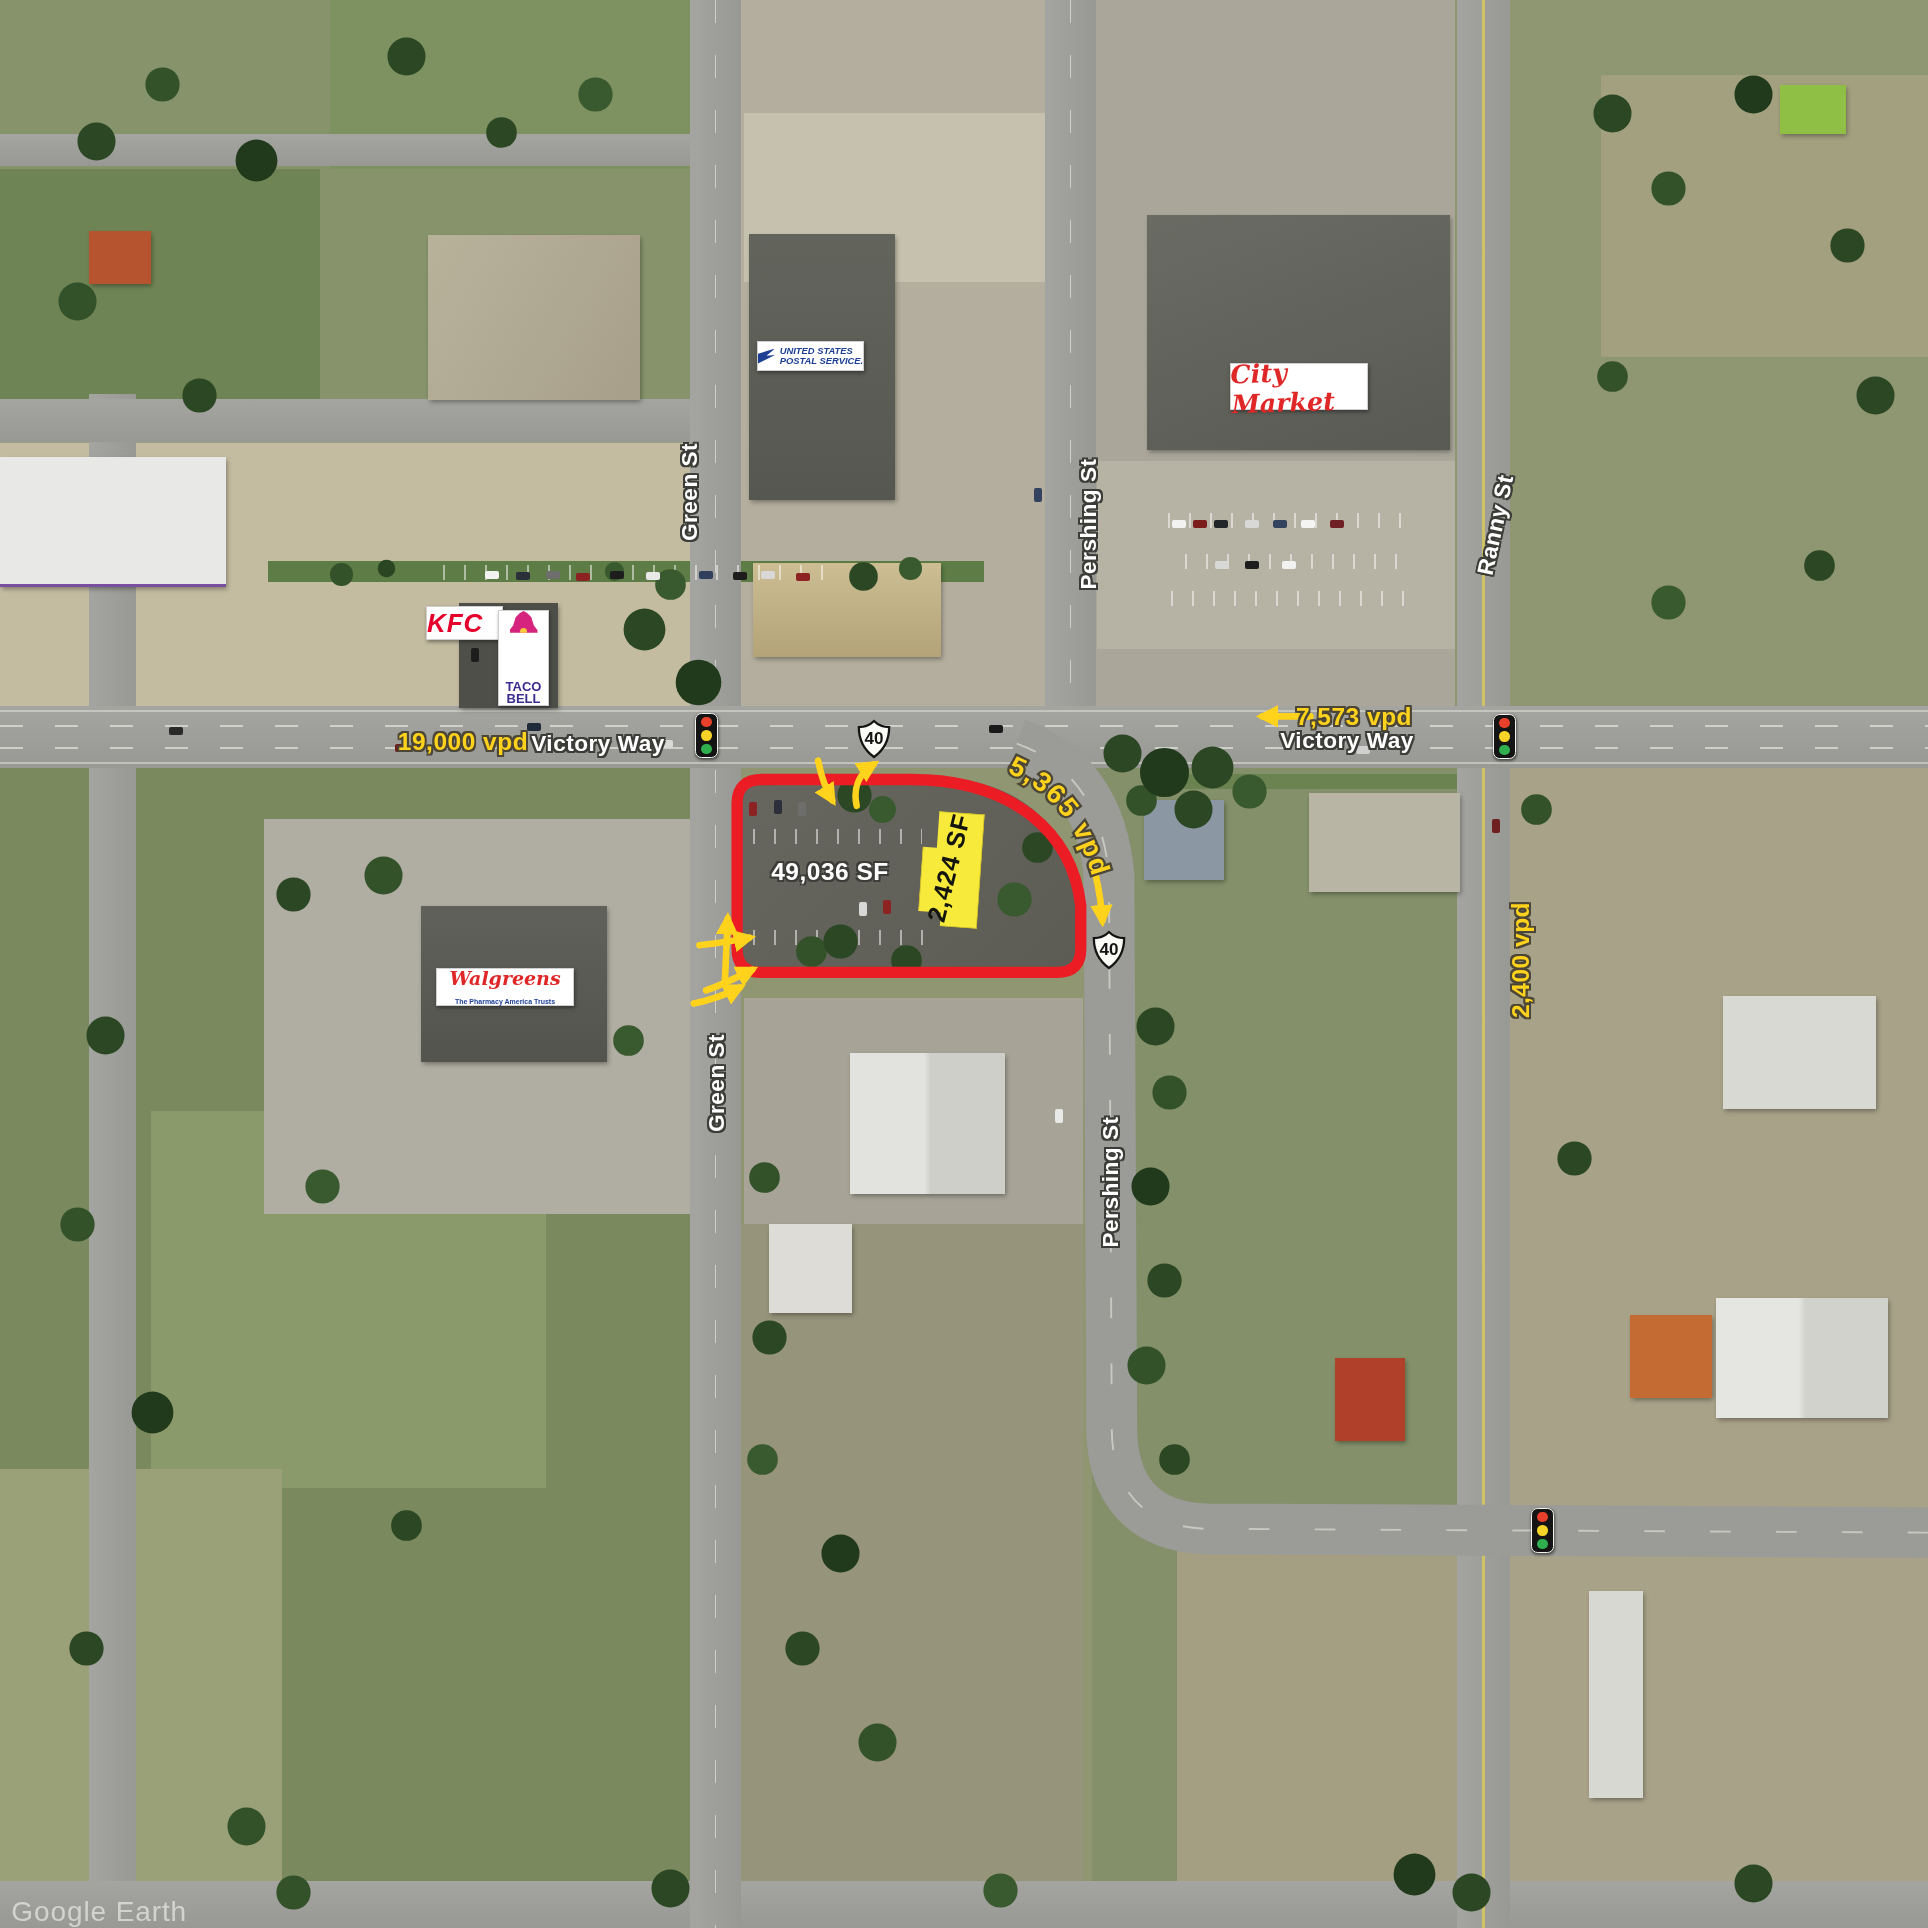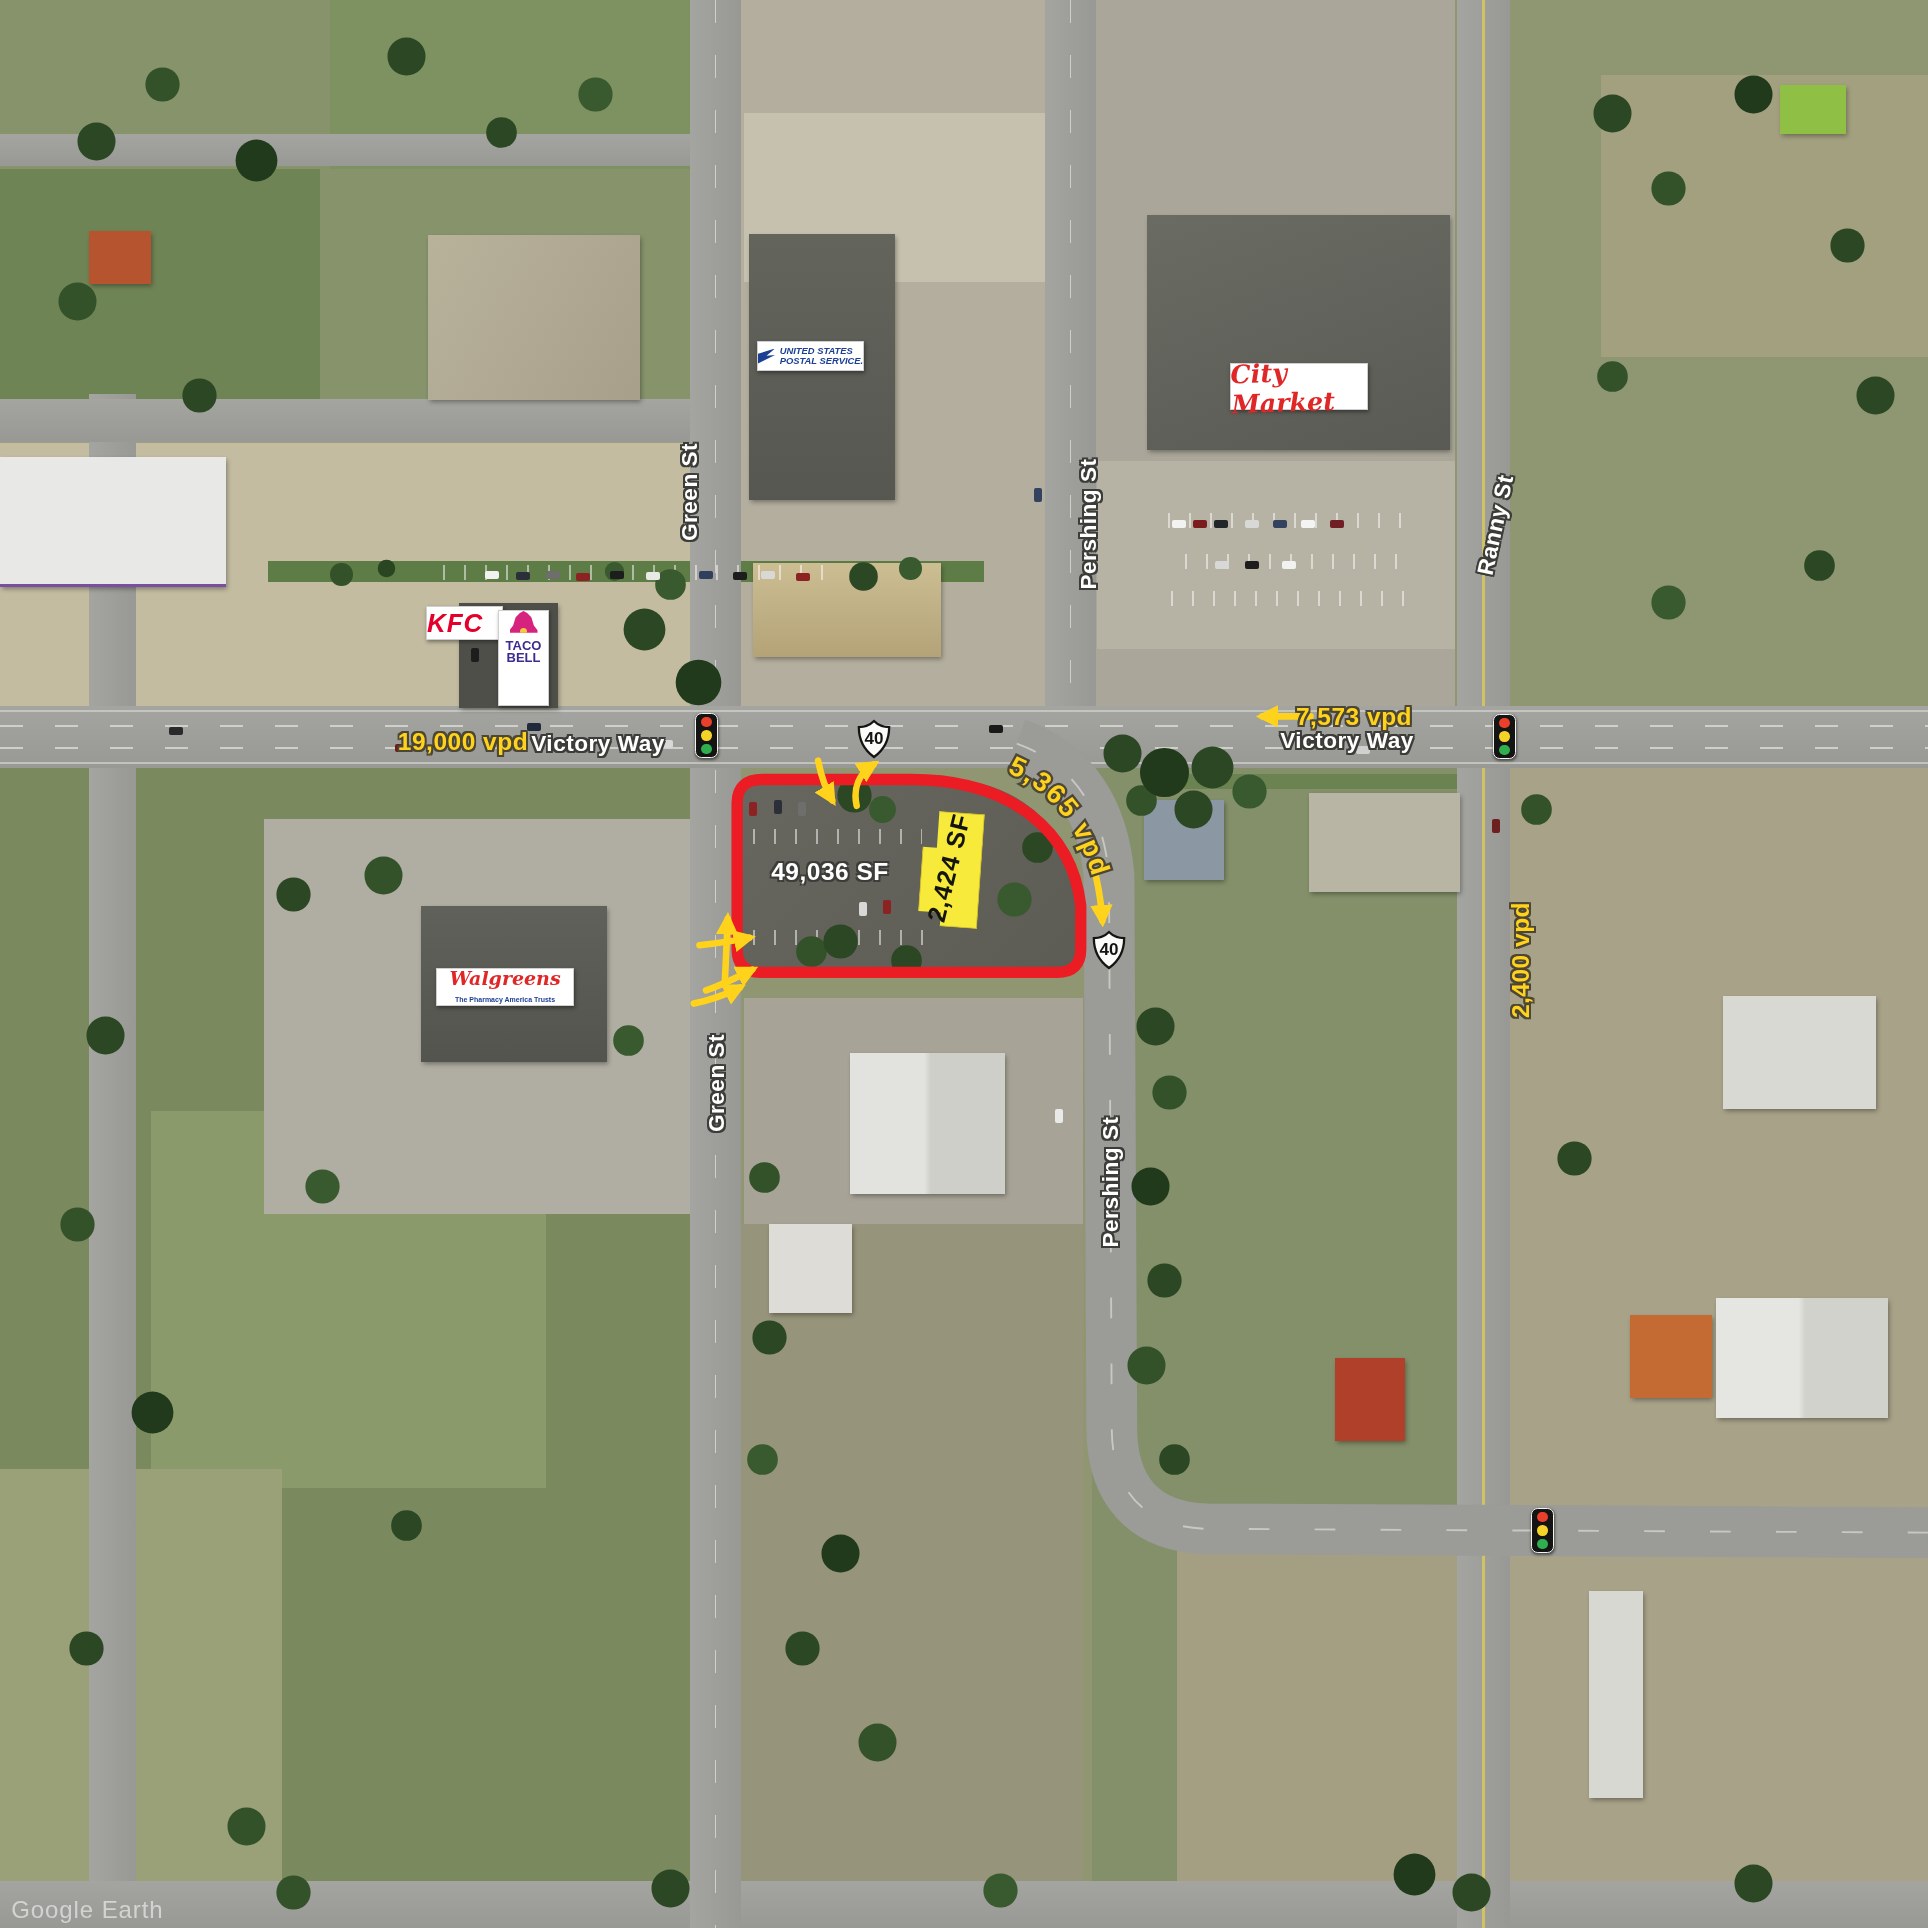--- a/index.html
+++ b/index.html
@@ -30,21 +30,21 @@
     text-shadow:-1.9px -1.9px 0 #3c3c38,1.9px -1.9px 0 #3c3c38,-1.9px 1.9px 0 #3c3c38,1.9px 1.9px 0 #3c3c38,
                 -1.9px 0 0 #3c3c38,1.9px 0 0 #3c3c38,0 -1.9px 0 #3c3c38,0 1.9px 0 #3c3c38;}
   .vpd{color:#ffd31c;font-size:24.5px;font-weight:800;
     text-shadow:-1.9px -1.9px 0 #4c4636,1.9px -1.9px 0 #4c4636,-1.9px 1.9px 0 #4c4636,1.9px 1.9px 0 #4c4636,
                 -1.9px 0 0 #4c4636,1.9px 0 0 #4c4636,0 -1.9px 0 #4c4636,0 1.9px 0 #4c4636;}
   .sf-white{color:#fff;font-size:24.5px;font-weight:800;
     text-shadow:-1.9px -1.9px 0 #3c3c38,1.9px -1.9px 0 #3c3c38,-1.9px 1.9px 0 #3c3c38,1.9px 1.9px 0 #3c3c38;}
   .sf-black{color:#15150f;font-size:25.4px;font-weight:900;letter-spacing:0.9px;}
   
   .logobox{position:absolute;background:#fff;border:0.9px solid #cfcfcf;display:flex;
-           align-items:center;justify-content:flex-start;z-index:30;box-shadow:0.9px 1.9px 3.8px rgba(0,0,0,.4);}
+           align-items:center;justify-content:space-between;z-index:30;box-shadow:0.9px 1.9px 3.8px rgba(0,0,0,.4);}
   .kfc-text{color:#e4002b;font-weight:900;font-style:italic;font-size:26px;letter-spacing:0.9px;}
   .script{font-family:"DejaVu Serif",serif;font-style:italic;font-weight:bold;color:#e02728;}
   .tb-text{color:#3b2d8f;font-weight:900;font-size:13px;line-height:12.2px;text-align:center;}
   .usps-text{color:#1c3f94;font-weight:900;font-style:italic;font-size:9.4px;line-height:10.4px;white-space:nowrap;}
   .bell{width:28px;height:26px;background:#d6247e;
         clip-path:polygon(50% 0,63% 8%,78% 24%,87% 56%,100% 74%,100% 84%,0 84%,0 74%,13% 56%,22% 24%,37% 8%);position:relative;}
   .bell::after{content:"";position:absolute;left:10.4px;bottom:1.9px;width:7.5px;height:7.5px;border-radius:50%;background:#f8c93c;}
   .eagle{width:17px;height:15px;background:#1c3f94;
          clip-path:polygon(0 35%,100% 0,50% 48%,100% 44%,0 100%);margin-right:4.7px;flex:0 0 auto;}
   
@@ -60,21 +60,21 @@
   #road-svg{position:absolute;left:0;top:0;z-index:6;}
   #anno-svg{position:absolute;left:0;top:0;z-index:35;}
   #anno-svg .flowtext{font-family:"Liberation Sans",sans-serif;font-weight:800;font-size:29px;
         fill:#ffd31c;stroke:#4c4636;stroke-width:5px;paint-order:stroke;letter-spacing:2px;}
   .yellow-bld{position:absolute;left:921px;top:812px;width:58px;height:113px;background:#f7ea3a;
         border:1.9px solid #c9b72a;z-index:28;transform:rotate(4deg);
         clip-path:polygon(24% 0,100% 0,100% 100%,38% 100%,38% 88%,0 88%,0 32%,24% 32%);}
   .parcel-asphalt{position:absolute;left:737px;top:780px;width:345px;height:194px;
         border-radius:24.5px 132px 13px 13px;background:linear-gradient(135deg,#67675f,#5c5c55);z-index:8;}
   .watermark{position:absolute;left:11.3px;top:1896px;color:rgba(255,255,255,.55);
-        font-size:24px;letter-spacing:0.9px;z-index:50;}
+        font-size:28px;letter-spacing:0.9px;z-index:50;}
   .zA{z-index:2}.zB{z-index:4}.zC{z-index:10}.zD{z-index:14}.zE{z-index:20}
 </style>
 </head>
 <body>
 
 <div id="stage">
 
   <div class="patch zA" style="left:0;top:0;width:697px;height:399px;background:#86936b;"></div>
   <div class="patch zA" style="left:0;top:169px;width:320px;height:230px;background:#6f8454;"></div>
   <div class="patch zA" style="left:330px;top:0;width:367px;height:169px;background:#7e9161;"></div>

